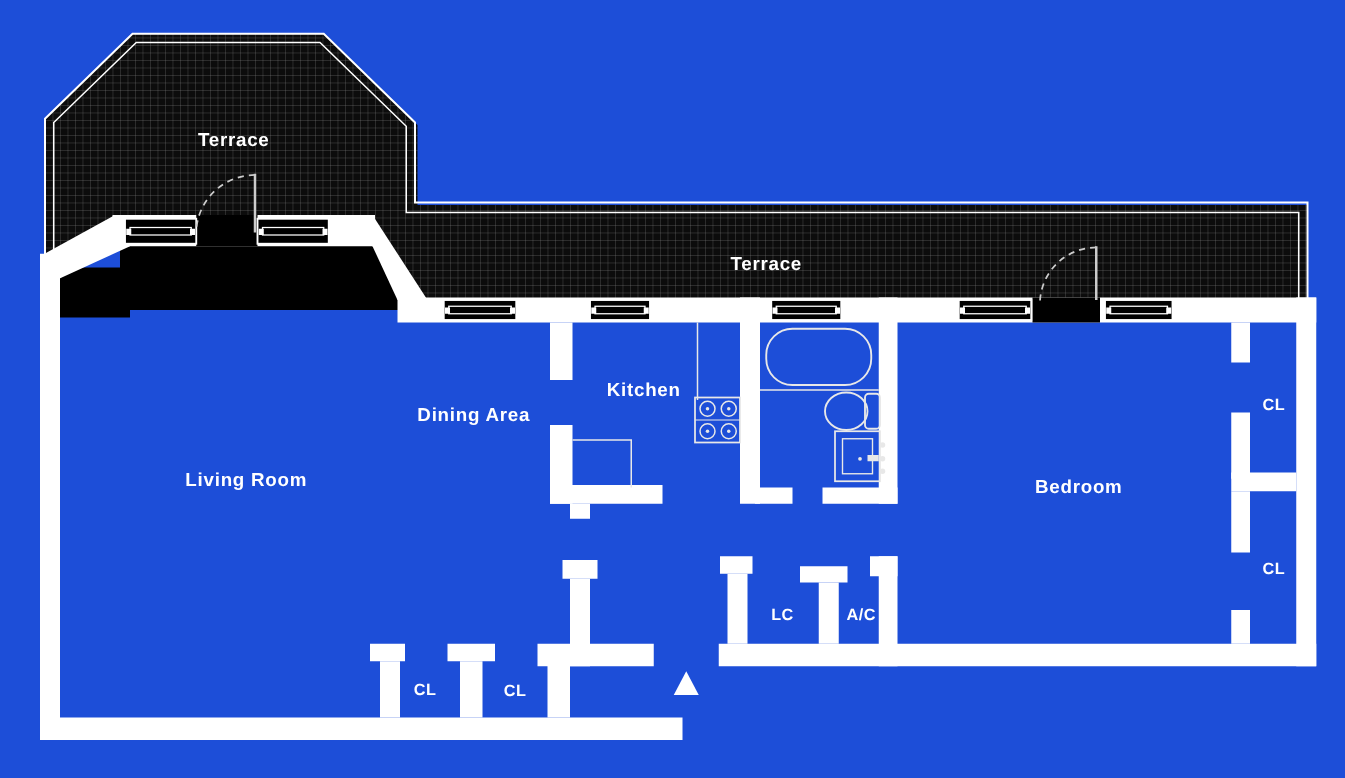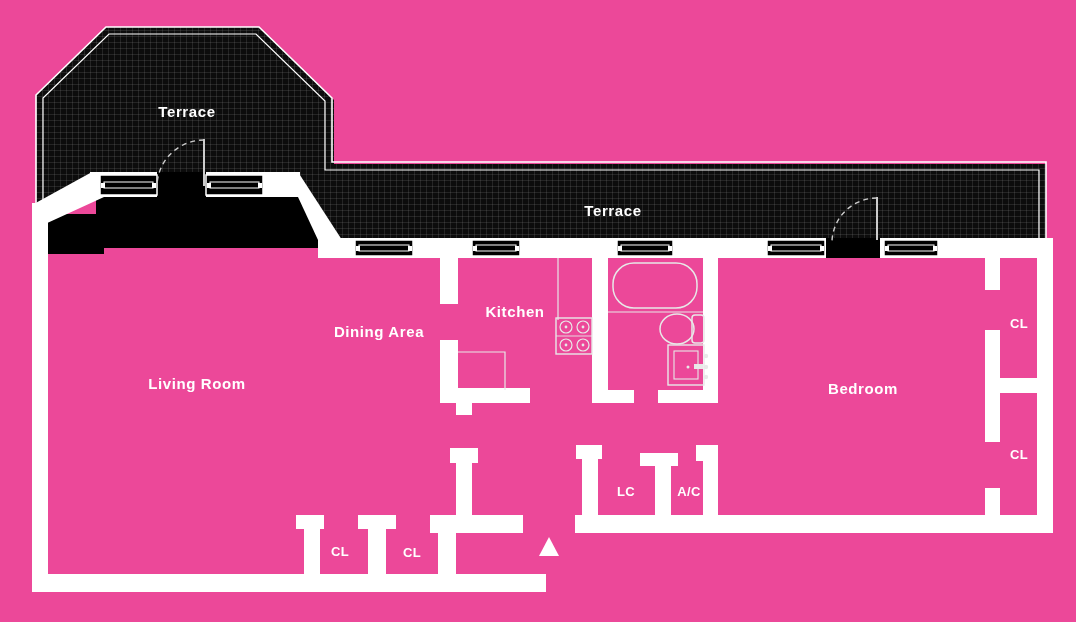--- a/index.html
+++ b/index.html
@@ -1,16 +1,16 @@
 <!DOCTYPE html>
 <html><head>
 <meta charset="utf-8">
 <style>
   html,body{margin:0;padding:0;background:#000;}
-  .stage{position:relative;width:1076px;height:622px;background:#ec4899;overflow:hidden;
+  .stage{position:relative;width:1076px;height:622px;background:#1d4ed8;overflow:hidden;
          font-family:"Liberation Sans",sans-serif;}
   svg{display:block}
   text{font-family:"Liberation Sans","DejaVu Sans",sans-serif;fill:#fff;font-weight:bold;}
   .room-label{font-size:15px;letter-spacing:.6px;}
   .small-label{font-size:13px;letter-spacing:.4px;}
 </style>
 </head>
 <body>
 
 <div class="stage">

